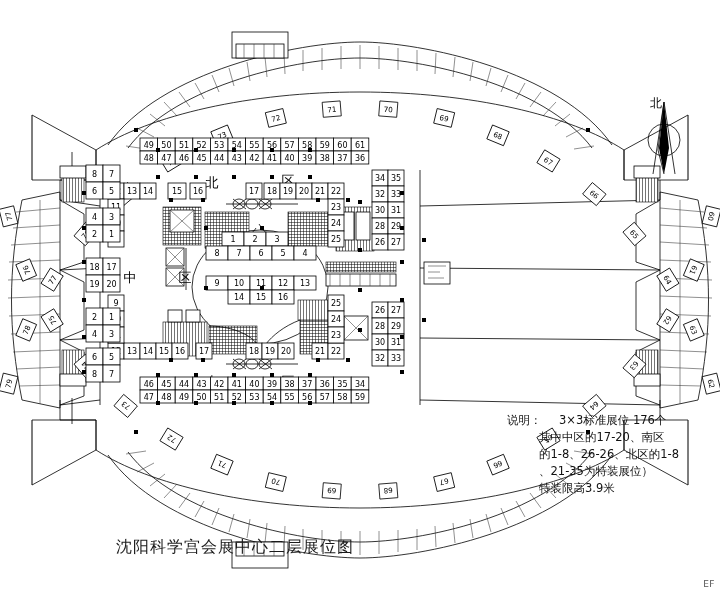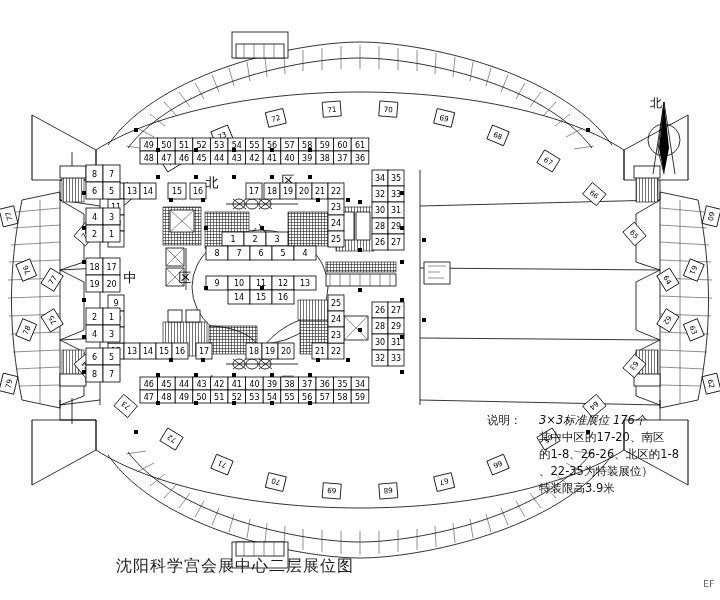--- a/index.html
+++ b/index.html
@@ -49,41 +49,41 @@
     font-size: 13px;
     text-anchor: middle;
     dominant-baseline: central;
     fill: #000;
   }
   .pillar { fill: #000; }
   .hatchblock { stroke: #000; stroke-width: 0.6; }
   .title-txt {
     position: absolute;
     left: 0;
-    top: 556px;
+    top: 537px;
     width: 470px;
     text-align: center;
     font-size: 16px;
     letter-spacing: 1px;
     font-family: "DejaVu Sans", "Liberation Sans", sans-serif;
     color: #1a1a1a;
     white-space: nowrap;
   }
   .legend {
     position: absolute;
     left: 487px;
     top: 412px;
     width: 225px;
     font-size: 11.5px;
     line-height: 17px;
     color: #111;
   }
   .legend .lgrow { display: flex; }
-  .legend .lglabel { width: 52px; flex: 0 0 52px; }
-  .legend .lgbody { flex: 1; font-style: italic; }
+  .legend .lglabel { width: 52px; flex: 0 0 52px; margin-left: 20px; }
+  .legend .lgbody { flex: 1; }
   .legend .lgline { padding-left: 52px; }
   .compass-label {
     position: absolute;
     left: 650px;
     top: 95px;
     font-size: 12px;
     color: #000;
   }
   .corner-mark {
     position: absolute;
@@ -1109,18 +1109,18 @@
 
   <div class="title-txt">沈阳科学宫会展中心二层展位图</div>
 
   <div class="legend">
     <div class="lgrow">
       <div class="lglabel">说明：</div>
       <div class="lgbody">3×3标准展位  176个</div>
     </div>
     <div class="lgline">其中中区的17-20、南区</div>
     <div class="lgline">的1-8、26-26、北区的1-8</div>
-    <div class="lgline">、22-35为特装展位）</div>
+    <div class="lgline">、21-35为特装展位）</div>
     <div class="lgline">特装限高3.9米</div>
   </div>
 
   <div class="corner-mark">EF</div>
 </div>
 
 </body></html>

